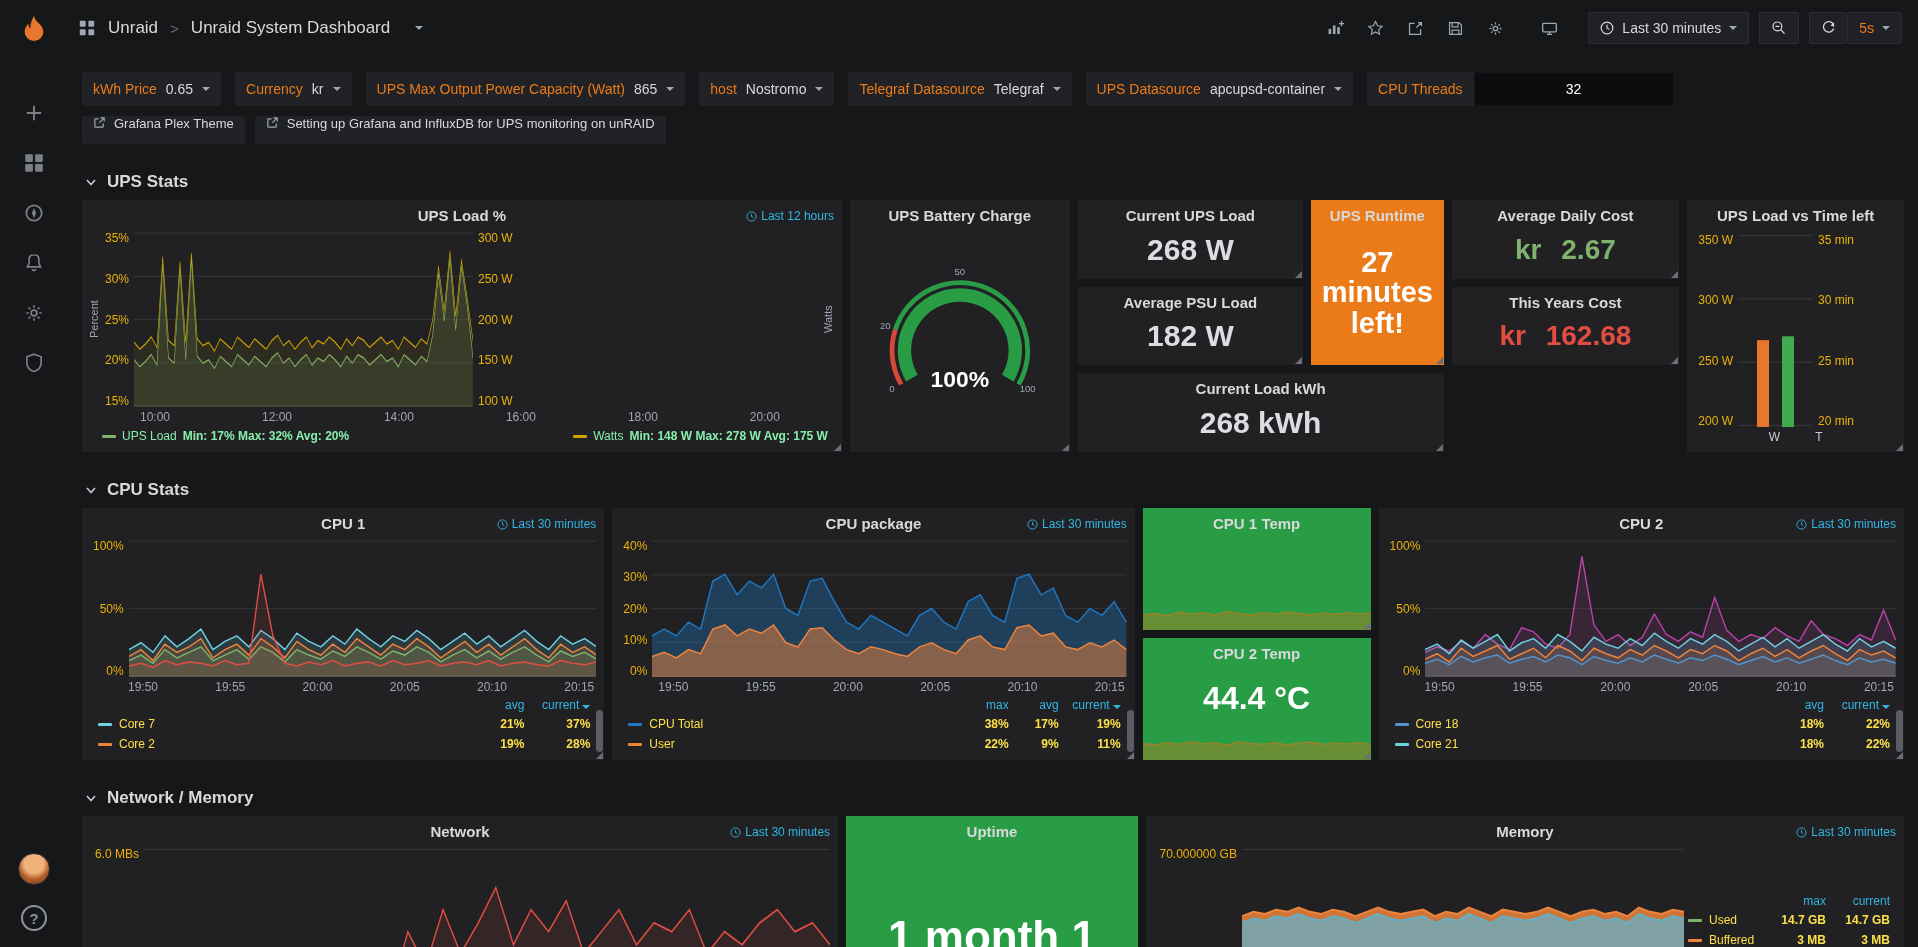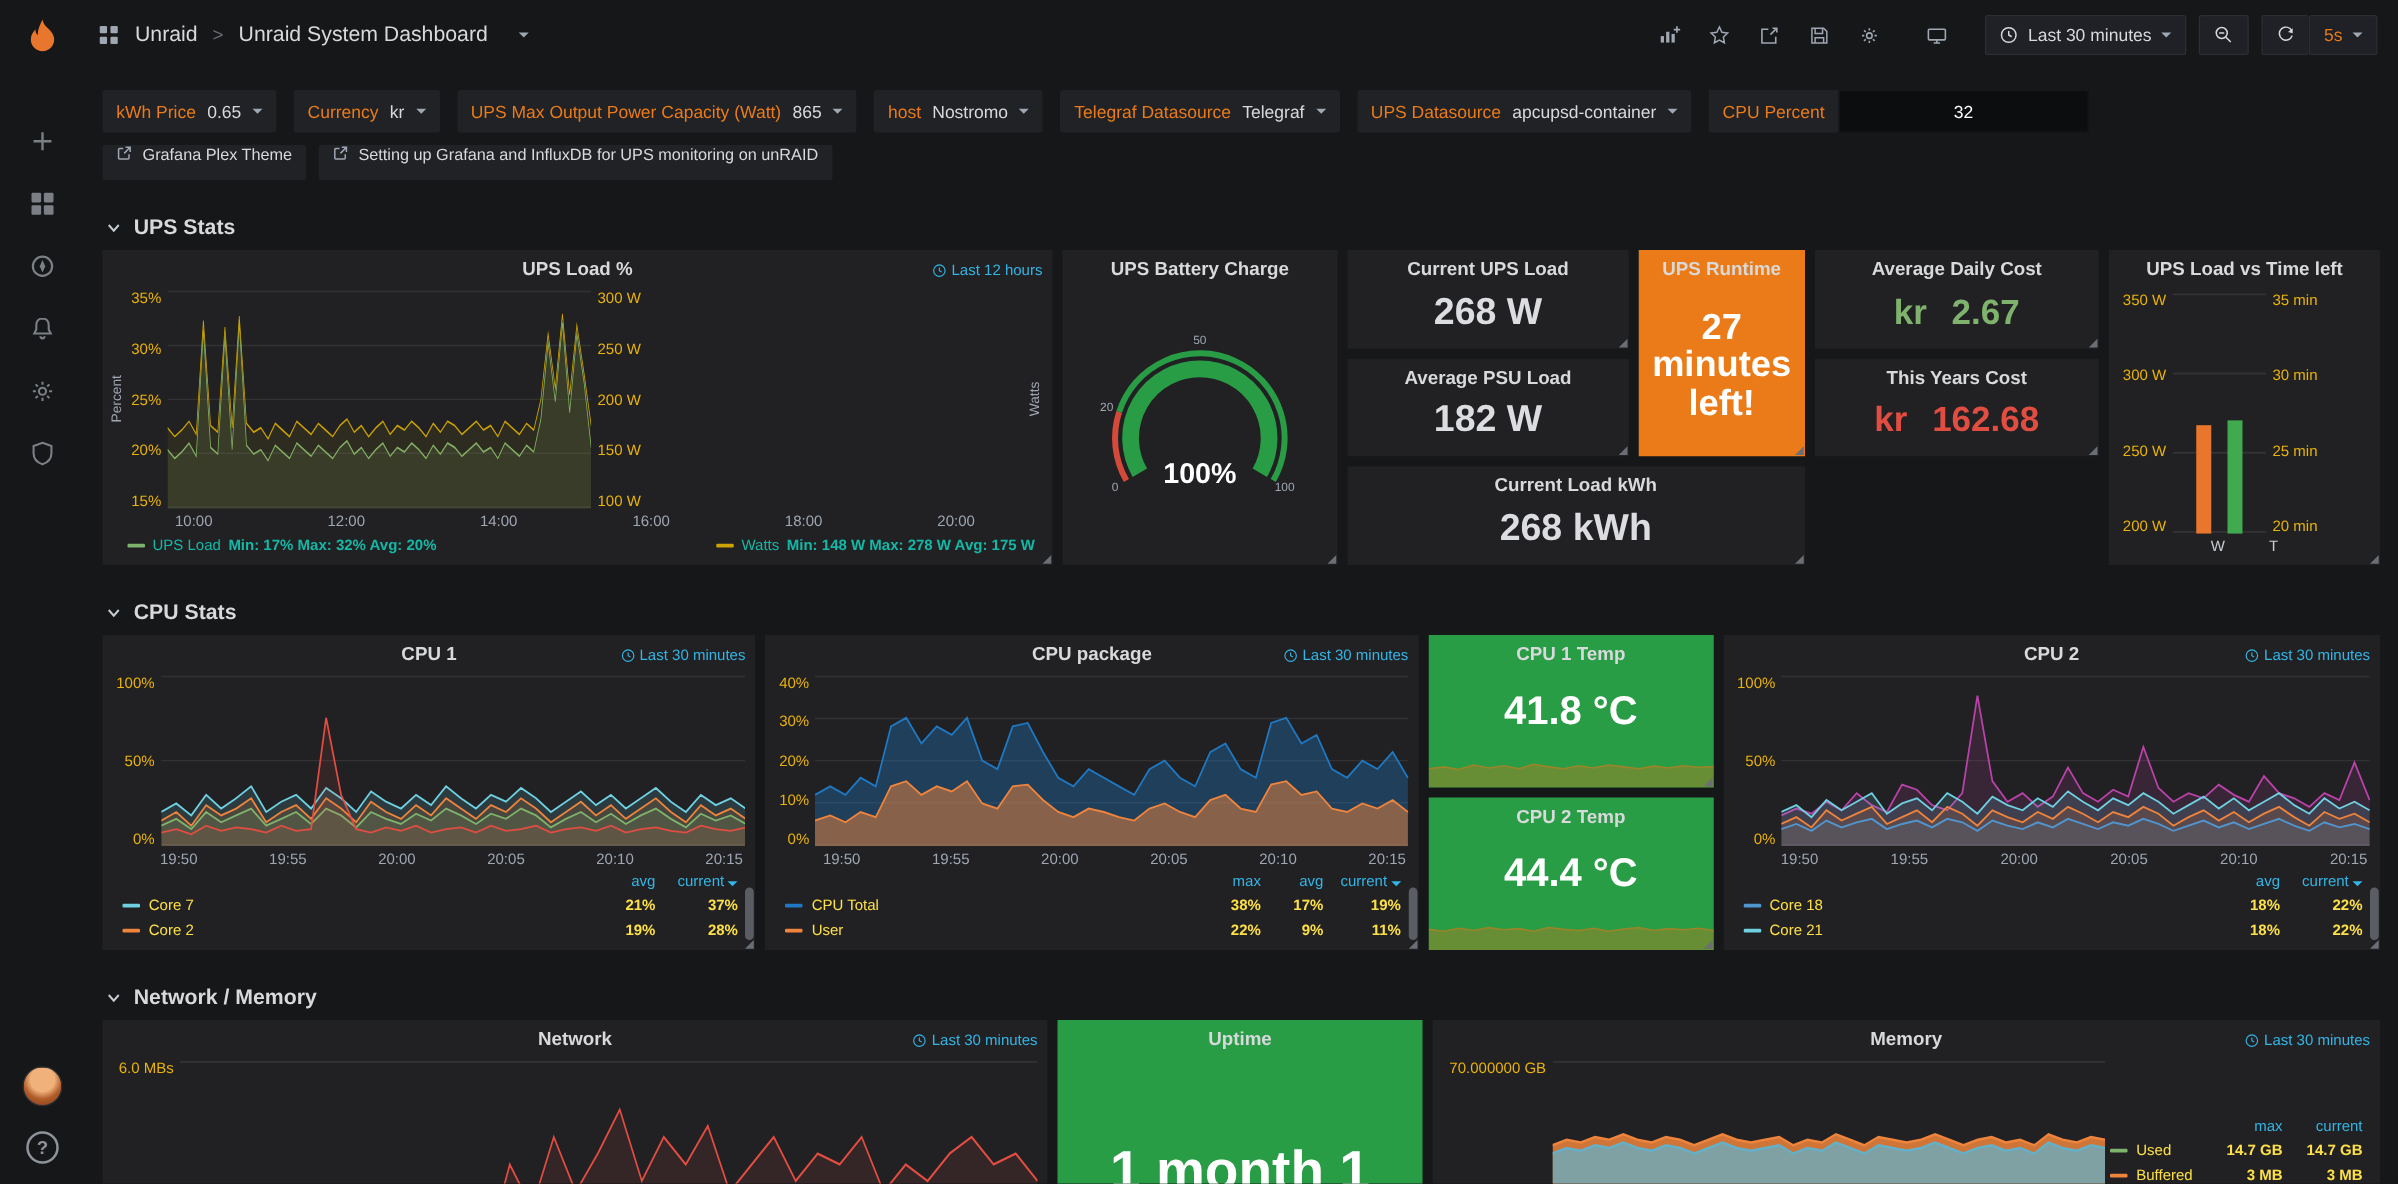--- a/index.html
+++ b/index.html
@@ -67,21 +67,21 @@
 
   .chart-body{flex:1;display:flex;padding:6px 8px 0 6px;min-height:0;align-items:stretch;}
   .y-axis{display:flex;flex-direction:column;justify-content:space-between;font-size:12px;color:#eab308;padding:0 5px;text-align:right;flex-shrink:0;line-height:1;}
   .y-axis.right{text-align:left;}
   .rot-label{writing-mode:vertical-rl;transform:rotate(180deg);font-size:11px;color:#9fa7b3;display:flex;align-items:center;justify-content:center;flex-shrink:0;}
   .chart-svg{flex:1;min-width:0;height:100%;display:block;}
   .x-axis{display:flex;justify-content:space-between;font-size:12px;color:#9fa7b3;flex-shrink:0;padding-top:3px;}
   .x-ups{padding-left:58px;padding-right:62px;}
   .x-cpu{padding-left:46px;padding-right:10px;}
   .bars-x{display:flex;justify-content:space-evenly;font-size:12px;color:#c7ccd1;padding:3px 46px 8px;}
-  .ups-legend{display:flex;justify-content:space-between;padding:5px 14px 9px 20px;font-size:12px;color:#14b8a6;flex-shrink:0;}
+  .ups-legend{display:flex;justify-content:space-between;padding:5px 14px 9px 20px;font-size:12px;color:#86efac;flex-shrink:0;}
   .ups-leg{display:flex;align-items:center;gap:6px;cursor:pointer;}
   .ups-leg b{font-weight:700;}
   .marker{width:14px;height:3px;border-radius:1px;display:inline-block;flex-shrink:0;}
 
   .tbl-legend{padding:2px 14px 6px 16px;font-size:12px;position:relative;flex-shrink:0;}
   .lhead,.lrow{display:grid;align-items:center;}
   .cols2{grid-template-columns:1fr 56px 66px;}
   .cols3{grid-template-columns:1fr 50px 50px 62px;}
   .cols2m{grid-template-columns:1fr 64px 64px;}
   .lhead{color:#33b5e5;height:18px;}
@@ -256,21 +256,21 @@
             <span class="var-value">Telegraf</span>
             <i class="caret"></i>
           </div>
             <div class="var-chip">
             <span class="var-label">UPS Datasource</span>
             <span class="var-value">apcupsd-container</span>
             <i class="caret"></i>
           </div>
           </div>
         <div class="threads-wrap">
-          <span class="threads-label">CPU Percent</span>
+          <span class="threads-label">CPU Threads</span>
           <input class="threads-input" value="32" style="">
         </div>
       </div>
 
       <div class="links">
           <div class="link-btn">
           <svg width="13" height="13" viewBox="0 0 14 14">
               <path d="M6 3H2.8a.8.8 0 0 0-.8.8v7.4c0 .4.4.8.8.8h7.4c.4 0 .8-.4.8-.8V8M8 2h4v4M12 2L6.8 7.2" fill="none" stroke="#9fa7b3" stroke-width="1.3"></path>
             </svg>
           <span>Grafana Plex Theme</span>
@@ -578,21 +578,20 @@
               </div>
               </div>
             <div class="legend-scroll"></div>
           </div>
           <div class="resize"></div>
         </div>
 
         <div class="temp-col">
           <div class="panel" style="background: rgb(41, 156, 70);">
             <div class="panel-title">CPU 1 Temp</div>
-            <div class="stat-value big-temp" style="color: rgb(255, 255, 255);">41.8 °C</div>
             <svg class="spark" viewBox="0 0 200 30" preserveAspectRatio="none">
                 <polygon points="0,30 0.0,15.0 10.5,13.5 21.1,15.6 31.6,12.0 42.1,14.4 52.6,12.6 63.2,15.0 73.7,11.4 84.2,13.5 94.7,15.0 105.3,12.6 115.8,14.4 126.3,12.0 136.8,13.5 147.4,15.0 157.9,12.9 168.4,14.4 178.9,12.6 189.5,13.8 200.0,13.2 200,30" fill="#9c8428" fill-opacity="0.55"></polygon>
                 <polyline points="0.0,15.0 10.5,13.5 21.1,15.6 31.6,12.0 42.1,14.4 52.6,12.6 63.2,15.0 73.7,11.4 84.2,13.5 94.7,15.0 105.3,12.6 115.8,14.4 126.3,12.0 136.8,13.5 147.4,15.0 157.9,12.9 168.4,14.4 178.9,12.6 189.5,13.8 200.0,13.2" fill="none" stroke="#9c8428" stroke-width="1.3"></polyline>
               </svg>
             <div class="resize"></div>
           </div>
           <div class="panel" style="background: rgb(41, 156, 70);">
             <div class="panel-title">CPU 2 Temp</div>
             <div class="stat-value big-temp" style="color: rgb(255, 255, 255);">44.4 °C</div>
             <svg class="spark" viewBox="0 0 200 30" preserveAspectRatio="none">

